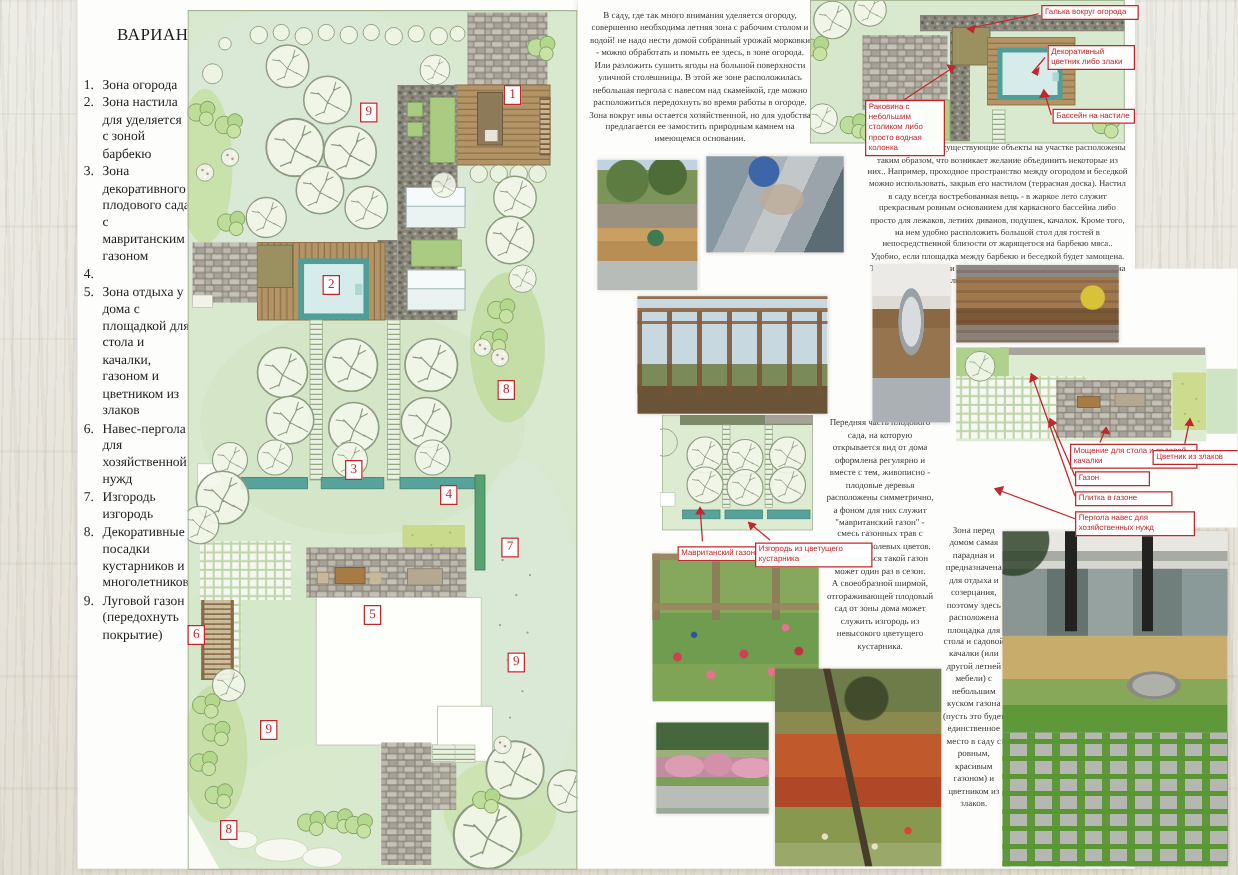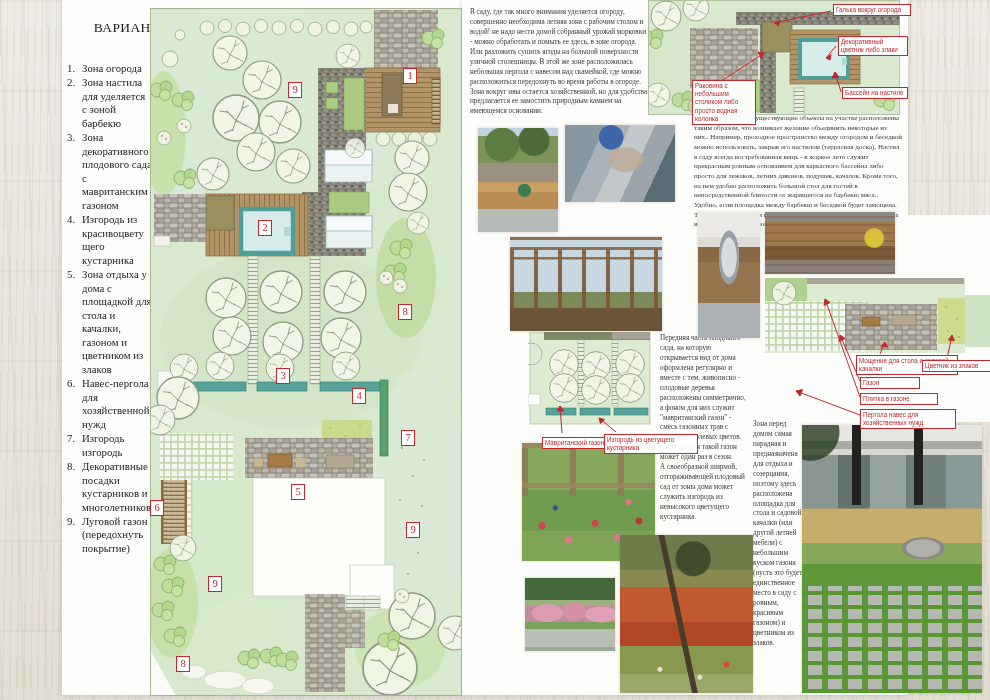--- a/index.html
+++ b/index.html
@@ -16,21 +16,21 @@
   #sheet-mid{left:462px;top:0;width:446px;height:695px;}
   #sheet-right{left:908px;top:215px;width:82px;height:207px;box-shadow:none;}
   .abs{position:absolute;}
   #title{left:76px;top:20px;width:112px;text-align:center;font-size:13.5px;
          letter-spacing:.4px;color:#1c1c1c;}
   #legend{left:67px;top:62px;width:90px;font-size:10.8px;line-height:1.25;color:#1e1e1e;}
   .li{display:flex;margin-bottom:1px;}
   .li .n{width:15px;flex:none;}
   .li .t{width:70px;overflow-wrap:anywhere;}
   .textblock{position:absolute;font-size:7.2px;line-height:1.38;color:#3a3a3a;
-             white-space:pre-line;text-align:left;}
+             white-space:pre-line;text-align:center;}
   #veg-text{left:470px;top:8px;width:180px;}
   #bbq-text{left:694px;top:114px;width:208px;font-size:7px;}
   #orchard-text{left:660px;top:334px;width:88px;}
   #front-text{left:753px;top:420px;width:52px;}
   .marker{position:absolute;width:12px;height:14px;border:1.5px solid #c1272d;background:#fff;
           color:#c1272d;font:10.5px/14px "Liberation Serif",serif;text-align:center;z-index:6;}
   .callout{position:absolute;border:1px solid #c1272d;color:#c1272d;background:rgba(255,255,255,.95);
            font:6.3px/1.3 "Liberation Sans",sans-serif;padding:1px 2px;z-index:6;}
   .frag{position:absolute;}
   .photo{position:absolute;background-repeat:no-repeat;box-shadow:0 0 3px rgba(90,80,60,.25);}
@@ -165,21 +165,20 @@
   <div class="li">
       <span class="n">2.</span>
       <span class="t">Зона настила для уделяется с зоной барбекю</span>
     </div>
   <div class="li">
       <span class="n">3.</span>
       <span class="t">Зона декоративного плодового сада с мавританским газоном</span>
     </div>
   <div class="li">
       <span class="n">4.</span>
-      <span class="t">Изгородь из красивоцветущего кустарника</span>
     </div>
   <div class="li">
       <span class="n">5.</span>
       <span class="t">Зона отдыха у дома с площадкой для стола и качалки, газоном и цветником из злаков</span>
     </div>
   <div class="li">
       <span class="n">6.</span>
       <span class="t">Навес-пергола для хозяйственной нужд</span>
     </div>
   <div class="li">

